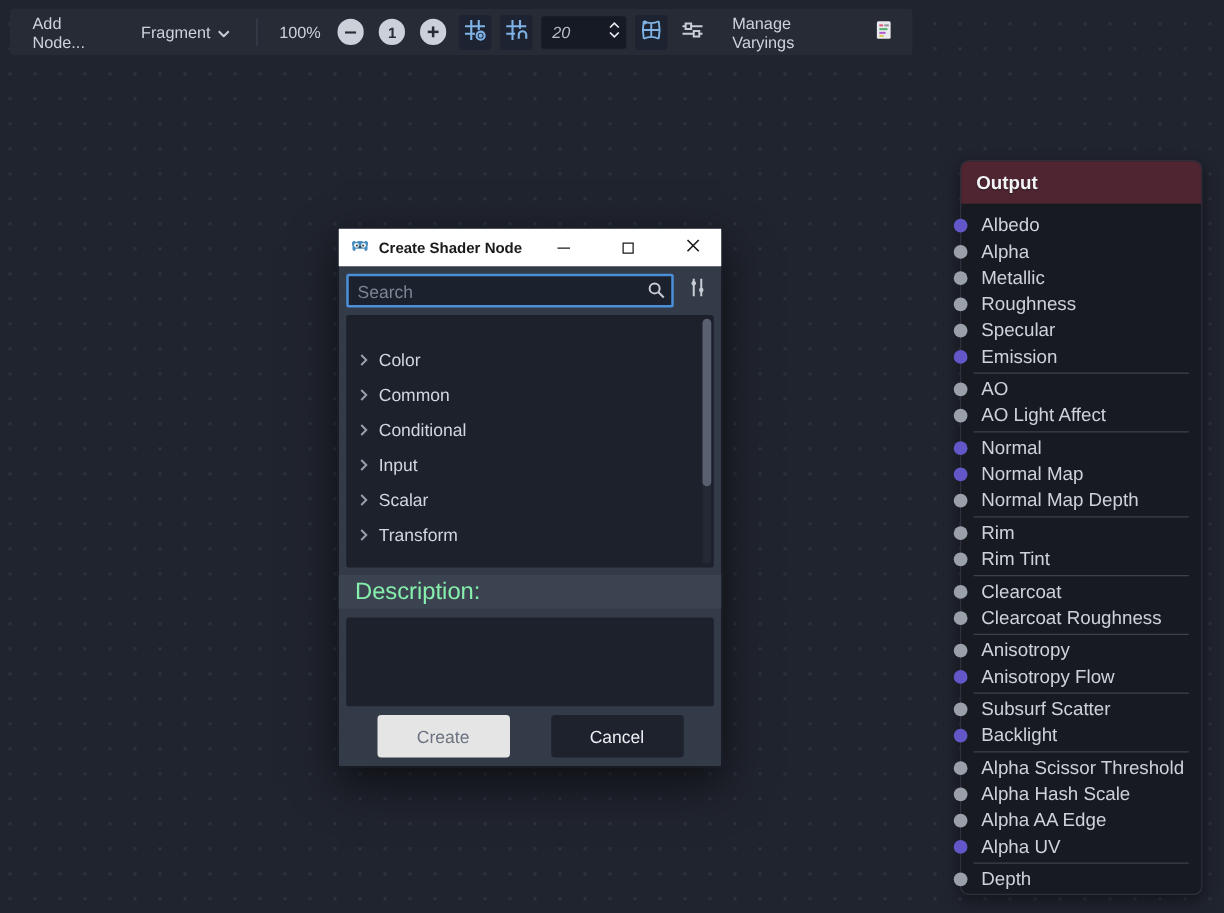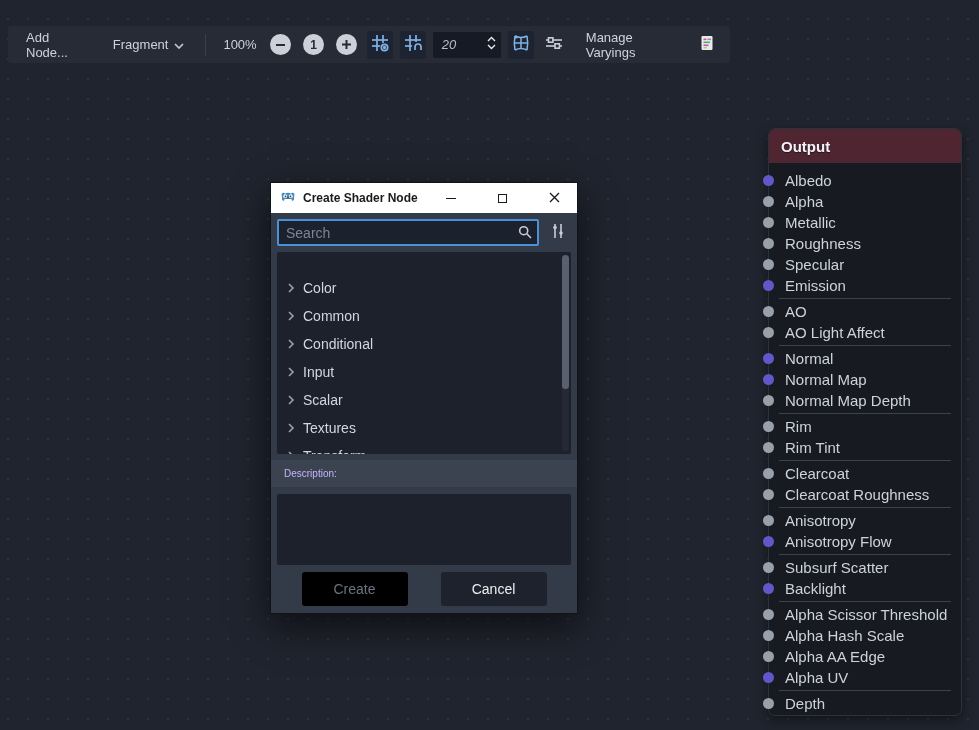--- a/index.html
+++ b/index.html
@@ -12,21 +12,20 @@
     background-position:18px 9px;
     position:relative;
     color:#ced2da;
   }
   
   .toolbar {
     position:absolute; left:8px; top:7px; width:722px; height:37px;
     background:#262b36; border-radius:3px;
     display:flex; align-items:center; padding:0 10px; gap:7px;
     font-size:13px;
-    margin-top:19px;
   }
   .tb-btn { display:flex; align-items:center; gap:6px; padding:5px 8px; border-radius:3px; color:#ced2da; cursor:default; }
   .tb-icon-btn { width:28px; height:28px; display:flex; align-items:center; justify-content:center; border-radius:3px; }
   .tb-icon-btn.pressed { background:#1d2330; }
   .tb-sep { width:1px; height:22px; background:#3a404d; margin:0 6px; }
   .zoom-circle { width:21px; height:21px; border-radius:50%; background:#ccd1d9; display:flex; align-items:center; justify-content:center; color:#262b36; font-weight:bold; font-size:12px; }
   .spinbox { width:72px; height:26px; background:#151a24; border-radius:2px; display:flex; align-items:center; padding:0 5px 0 9px; color:#b9bec8;font-style:italic; }
   .spinbox .val { flex:1; }
   .tb-label { color:#ced2da; padding:0 4px; }
   
@@ -65,25 +64,25 @@
     font-family:"Liberation Sans","DejaVu Sans",sans-serif;
   }
   .search-input::placeholder { color:#7d8494; opacity:1; }
   .search-icon { position:absolute; right:7px; top:6px; }
   .filter-btn { width:27px; height:27px; display:flex; align-items:center; justify-content:center; border-radius:2px; }
   .tree { position:relative; height:202px; background:#1d212b; border-radius:2px; padding-top:22px; overflow:hidden; }
   .tree-row { height:28px; display:flex; align-items:center; padding-left:10px; gap:8px; font-size:14px; color:#d2d6df; }
   .tree-chevron { display:flex; }
   .scrollbar-track { position:absolute; right:2px; top:3px; width:7px; height:196px; background:#242935; border-radius:4px; }
   .scrollbar-thumb { position:absolute; top:0; width:7px; height:134px; background:#59606f; border-radius:4px; }
-  .desc-strip { margin:6px -6px 0 -6px; height:27px; background:#3b4250; display:flex; align-items:center; padding-left:13px; font-size:10px; color:#c4b5fd; }
+  .desc-strip { margin:6px -6px 0 -6px; height:27px; background:#3b4250; display:flex; align-items:center; padding-left:13px; font-size:19px; color:#86efac; }
   .desc-box { margin-top:7px; height:71px; background:#1d212b; border-radius:2px; font-size:13px; color:#ced2da; padding:5px; }
   .btn-row { height:48px; display:flex; align-items:center; justify-content:center; gap:33px; }
   .dlg-btn { width:106px; height:34px; border:none; border-radius:3px; font-size:14px; font-family:"Liberation Sans","DejaVu Sans",sans-serif; }
-  .btn-create { background:#000000; color:#6b7280; }
+  .btn-create { background:#e5e5e5; color:#6b7280; }
   .btn-cancel { background:#1d222d; color:#eceef2; }
 </style>
 </head>
 <body>
 
 <div class="toolbar">
   <div class="tb-btn">
     <span>Add Node...</span>
   </div>
   <div class="tb-btn">
@@ -406,28 +405,20 @@
             </svg>
           </span>
           <span>Scalar</span>
         </div>
         <div class="tree-row">
           <span class="tree-chevron">
             <svg width="8" height="12" viewBox="0 0 8 12" fill="none" stroke="#9aa0ad" stroke-width="1.6">
               <polyline points="2,2 6,6 2,10"></polyline>
             </svg>
           </span>
-          <span>Textures</span>
-        </div>
-        <div class="tree-row">
-          <span class="tree-chevron">
-            <svg width="8" height="12" viewBox="0 0 8 12" fill="none" stroke="#9aa0ad" stroke-width="1.6">
-              <polyline points="2,2 6,6 2,10"></polyline>
-            </svg>
-          </span>
           <span>Transform</span>
         </div>
       </div>
     <div class="desc-strip">Description:</div>
     <div class="desc-box"></div>
     <div class="btn-row">
       <button class="dlg-btn btn-create" disabled="">Create</button>
       <button class="dlg-btn btn-cancel">Cancel</button>
     </div>
   </div>

